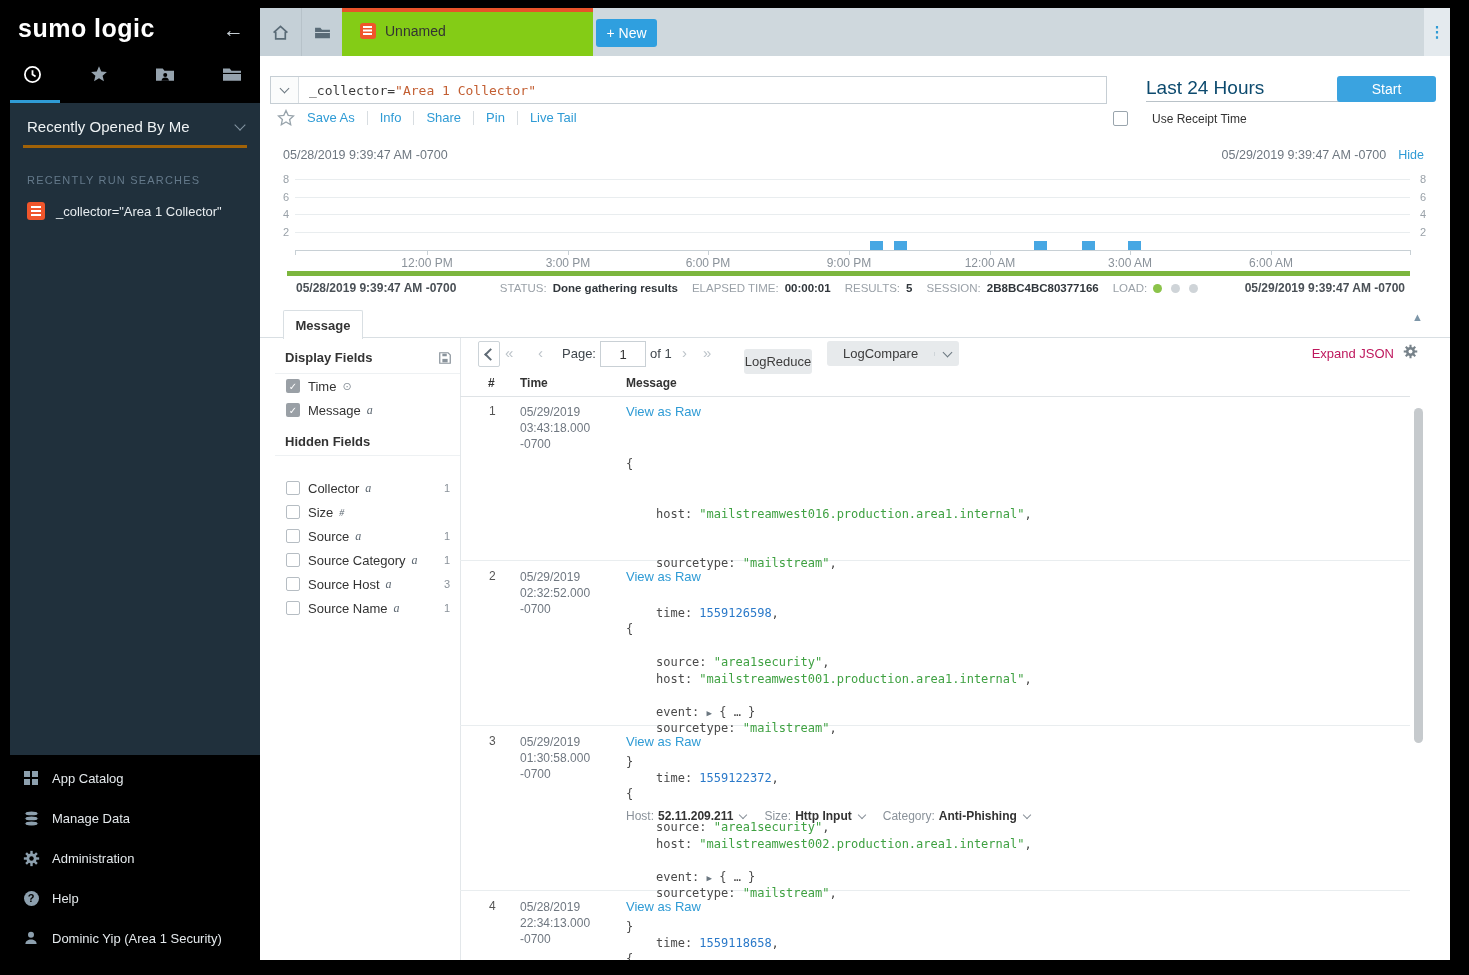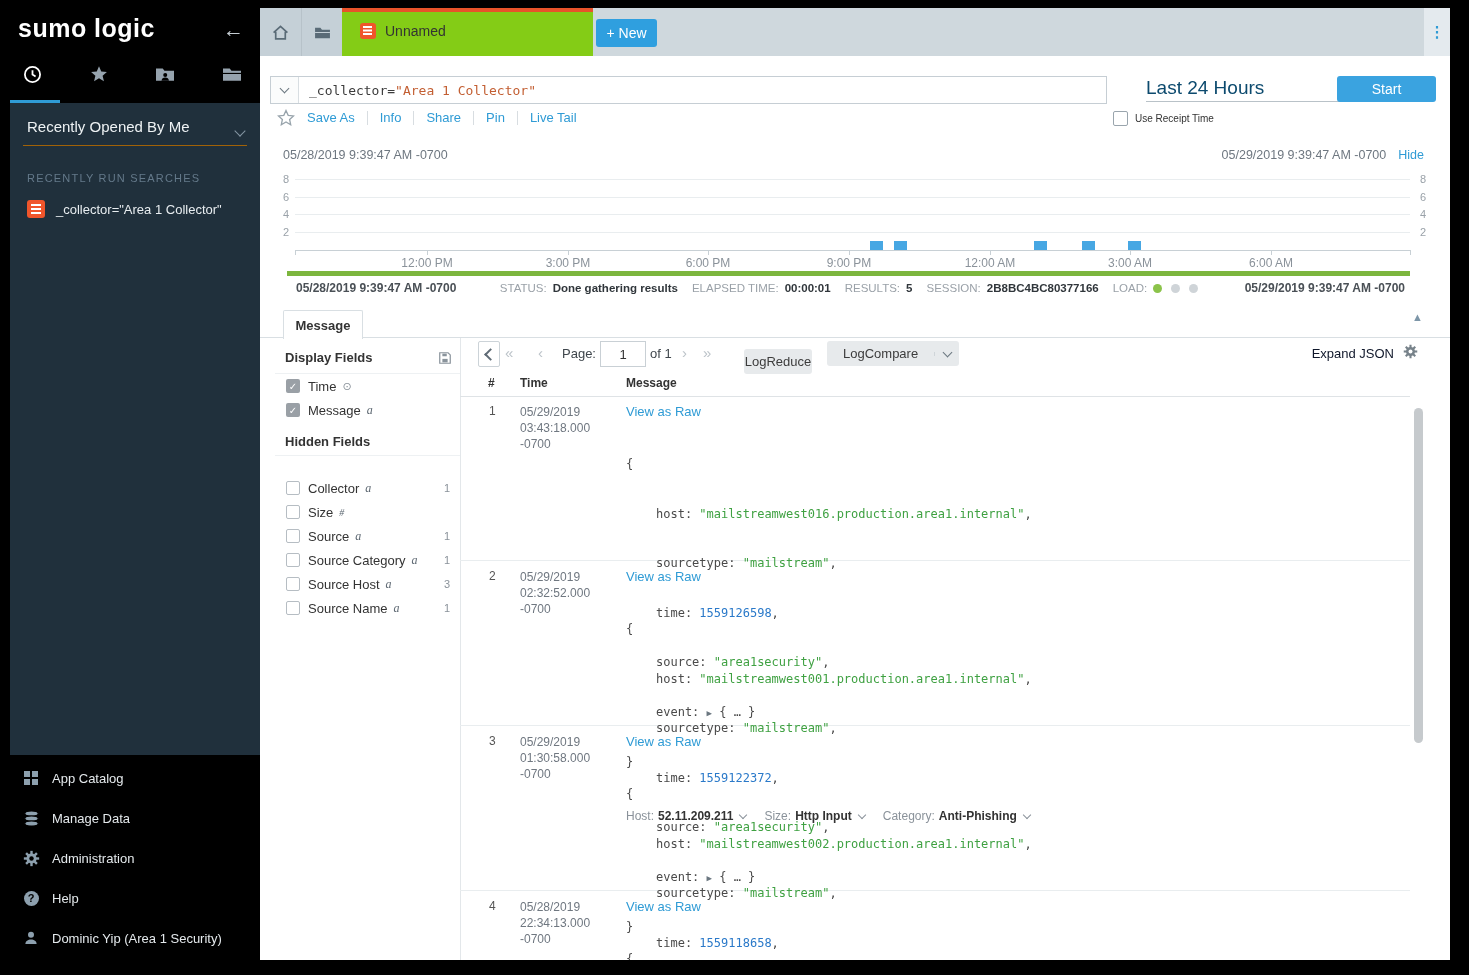--- a/index.html
+++ b/index.html
@@ -6,21 +6,21 @@
   body{width:1469px;height:975px;position:relative;overflow:hidden;
        font-family:"Liberation Sans",sans-serif;-webkit-font-smoothing:antialiased;}
   
   #sidebar{position:absolute;left:0;top:0;width:260px;height:975px;background:#000;color:#e8edf0;}
   #logo{position:absolute;left:18px;top:14px;font-size:25px;font-weight:bold;color:#fff;letter-spacing:.5px;cursor:pointer;}
   #sb-collapse{position:absolute;right:16px;top:18px;font-size:21px;color:#c4ccd2;cursor:pointer;}
   #sb-tabs{position:absolute;left:20px;top:62px;width:224px;display:flex;justify-content:space-between;align-items:center;}
   #sb-tabs .sbtab{width:24px;height:24px;display:flex;align-items:center;justify-content:center;cursor:pointer;}
   #sb-underline{position:absolute;left:10px;top:100px;width:50px;height:3px;background:#2f9bd5;}
   #recent-panel{position:absolute;left:10px;top:103px;width:250px;height:652px;background:#20303c;}
-  .panel-hd{margin:0 13px;padding:15px 3px 10px 4px;border-bottom:1px solid #a16207;display:flex;justify-content:space-between;align-items:flex-end;}
+  .panel-hd{margin:0 13px;padding:15px 3px 10px 4px;border-bottom:3px solid #a16207;display:flex;justify-content:space-between;align-items:center;}
   .panel-hd-title{font-size:15px;color:#eef2f4;}
   .chev{display:inline-block;width:7px;height:7px;border-right:1.6px solid #8496a3;border-bottom:1.6px solid #8496a3;transform:rotate(45deg);margin-top:-4px;}
   .recent-cap{margin:26px 17px 0;font-size:11px;letter-spacing:1.2px;color:#64798a;}
   .recent-item{margin:16px 10px 0 17px;display:flex;align-items:center;gap:11px;font-size:13px;color:#e8edf0;cursor:pointer;}
   .docicon{position:relative;width:18px;height:18px;background:#f0552b;border-radius:3px;flex:0 0 18px;}
   .docicon i{position:absolute;left:4px;top:4px;width:10px;height:2px;background:#fff;box-shadow:0 4px 0 #fff,0 8px 0 #fff;}
   #sb-menu{position:absolute;left:0;top:758px;width:260px;}
   .sb-menu-item{height:40px;display:flex;align-items:center;padding-left:22px;gap:12px;cursor:pointer;}
   .sb-menu-item .mi{width:18px;height:18px;display:flex;align-items:center;justify-content:center;flex:0 0 18px;}
   .sb-menu-item span.lbl{font-size:13px;color:#e4e9ec;}
@@ -33,21 +33,21 @@
   #tab-active .topbar{position:absolute;left:0;top:0;width:100%;height:4px;background:#e8532a;}
   #tab-active .inner{position:absolute;left:18px;top:15px;display:flex;align-items:center;gap:9px;font-size:14px;color:#333;}
   #btn-new{position:absolute;left:336px;top:11px;width:61px;height:28px;background:#2f9fdf;border-radius:3px;color:#fff;font-size:14px;display:flex;align-items:center;justify-content:center;cursor:pointer;}
   #kebab{position:absolute;left:1164px;top:0;width:26px;height:48px;background:#e4eaee;color:#2f9bd5;font-size:15px;font-weight:bold;display:flex;align-items:center;justify-content:center;cursor:pointer;}
   #querybox{position:absolute;left:10px;top:68px;width:835px;height:26px;border:1px solid #c6ced4;background:#fff;display:flex;align-items:stretch;}
   #query-dd{width:27px;border-right:1px solid #d8dee2;background:#fbfcfc;display:flex;align-items:center;justify-content:center;cursor:pointer;}
   #query-text{display:flex;align-items:center;padding-left:10px;font-family:"DejaVu Sans Mono",monospace;font-size:13px;color:#3c3c3c;white-space:pre;}
   #query-text .qstr{color:#c35f33;}
   #timerange{position:absolute;left:853px;top:66px;width:210px;height:27px;border-bottom:1px solid #b9c2c8;font-size:19px;color:#0c4a6e;display:flex;align-items:center;cursor:pointer;margin-left:33px;}
   #btn-start{position:absolute;left:1077px;top:68px;width:99px;height:26px;background:#3aa3e0;border-radius:3px;color:#fff;font-size:14px;display:flex;align-items:center;justify-content:center;cursor:pointer;}
-  #receipt{position:absolute;left:853px;top:103px;display:flex;align-items:center;gap:7px;font-size:10px;color:#333;cursor:pointer;}
+  #receipt{position:absolute;left:853px;top:103px;display:flex;align-items:center;gap:24px;font-size:12px;color:#333;cursor:pointer;}
   .cbox{width:13px;height:13px;border:1px solid #9aa5ad;border-radius:2px;background:#fff;}
   #actions{position:absolute;left:17px;top:101px;display:flex;align-items:center;height:17px;}
   #actions .link{font-size:13px;color:#2f9bd5;padding:0 12px;cursor:pointer;}
   #actions .sep{width:1px;height:14px;background:#d8dde1;}
   
   #tl-dates{position:absolute;left:23px;top:140px;width:1141px;display:flex;justify-content:space-between;font-size:12.5px;color:#6e7780;}
   #tl-hide{color:#2f9bd5;margin-left:12px;cursor:pointer;}
   .gline{position:absolute;left:35px;width:1115px;height:1px;background:#e9edef;}
   .ylab{position:absolute;font-size:11px;color:#9aa2a9;transform:translateY(-50%);}
   #axisline{position:absolute;left:35px;top:242px;width:1115px;height:1px;background:#c8d0d5;}
@@ -82,21 +82,21 @@
   .chevL{display:inline-block;width:7px;height:7px;border-left:2px solid #5f6b75;border-bottom:2px solid #5f6b75;transform:rotate(45deg);margin-left:3px;}
   .pg-ico{position:absolute;top:3px;font-size:15px;color:#bcc3c9;cursor:pointer;line-height:24px;}
   #pg-label{position:absolute;left:102px;top:8px;font-size:13px;color:#3f464c;}
   #pg-input{position:absolute;left:140px;top:3px;width:40px;height:22px;border:1px solid #c9d0d5;text-align:center;font-size:13px;color:#333;font-family:"Liberation Sans",sans-serif;}
   #pg-of{position:absolute;left:190px;top:8px;font-size:13px;color:#3f464c;}
   .graybtn{position:absolute;top:3px;height:25px;background:#e7eaec;border-radius:3px;display:flex;align-items:center;justify-content:center;font-size:13px;color:#3c3c3c;cursor:pointer;}
   #btn-logcompare{display:flex;padding:0;}
   #btn-logcompare .lc-main{padding:0 16px;display:flex;align-items:center;}
   #btn-logcompare .lc-dd{width:24px;border-left:1px solid #cfd5d9;display:flex;align-items:center;justify-content:center;}
   .chevD{display:inline-block;width:6px;height:6px;border-right:1.6px solid #6b7780;border-bottom:1.6px solid #6b7780;transform:rotate(45deg);margin-top:-3px;}
-  #expand-json{position:absolute;right:16px;top:8px;font-size:13px;color:#0f172a;cursor:pointer;}
+  #expand-json{position:absolute;right:16px;top:8px;font-size:13px;color:#be185d;cursor:pointer;}
   #gear-btn{position:absolute;right:-8px;top:6px;cursor:pointer;}
   #msg-header{position:absolute;left:0;top:30px;width:100%;height:28px;border-bottom:1px solid #dfe3e6;font-size:12px;font-weight:bold;color:#333;}
   #msg-header span{position:absolute;top:8px;}
   #msg-rows{position:absolute;left:0;top:58px;width:100%;}
   .msg-row{height:165px;border-bottom:1px solid #e9edef;position:relative;box-sizing:border-box;}
   .m-num{position:absolute;left:29px;top:8px;font-size:12px;color:#555;}
   .m-time{position:absolute;left:60px;top:8px;width:100px;font-size:12px;color:#6f7780;line-height:16px;}
   .m-body{position:absolute;left:166px;top:6px;right:10px;}
   .rawlink{font-size:13px;color:#2f9bd5;cursor:pointer;}
   .jsonblk{margin-top:3px;font-family:"DejaVu Sans Mono",monospace;font-size:12px;line-height:16.5px;color:#4a4a4a;white-space:pre;}

